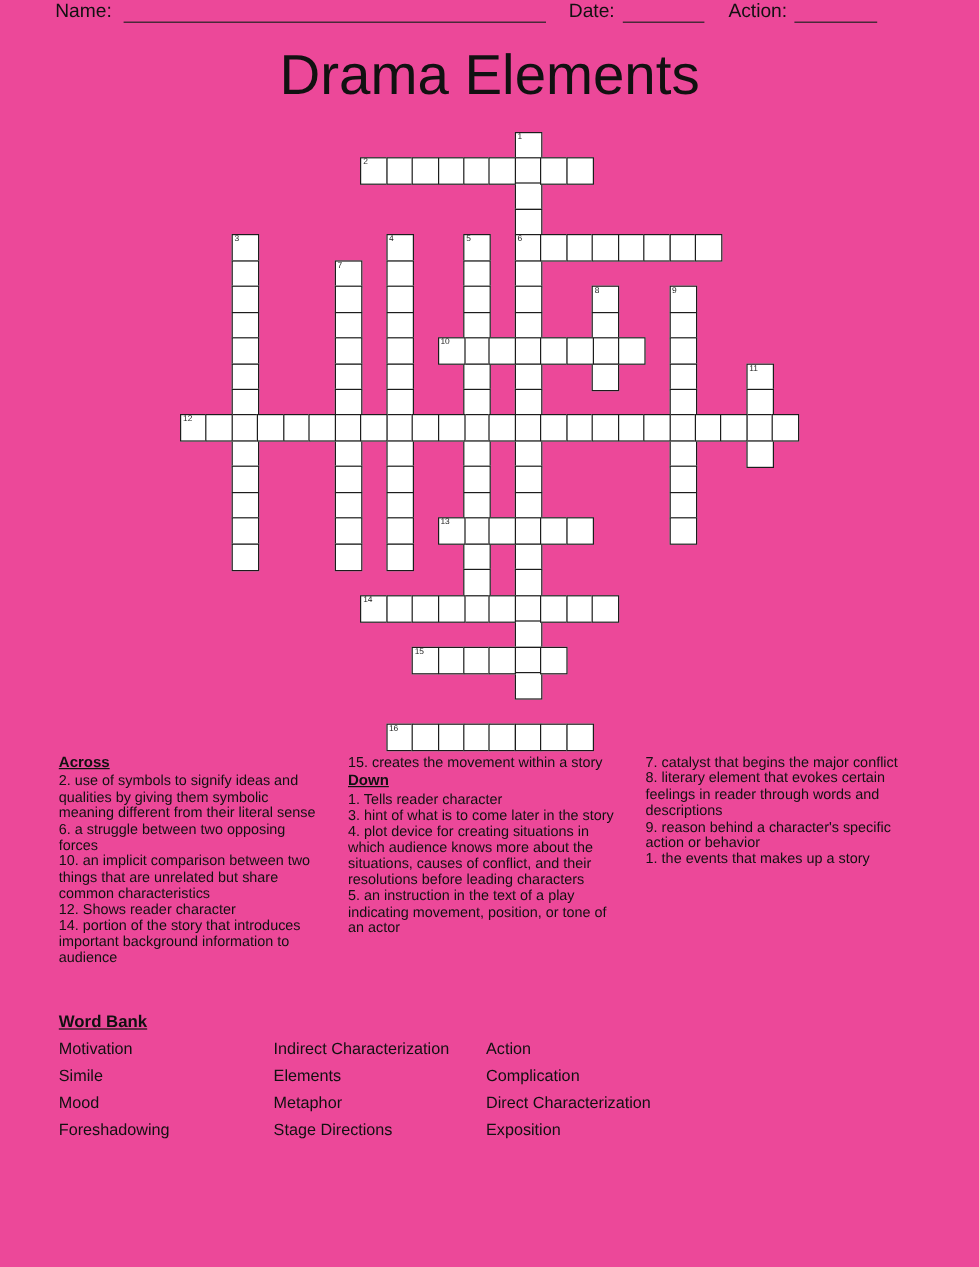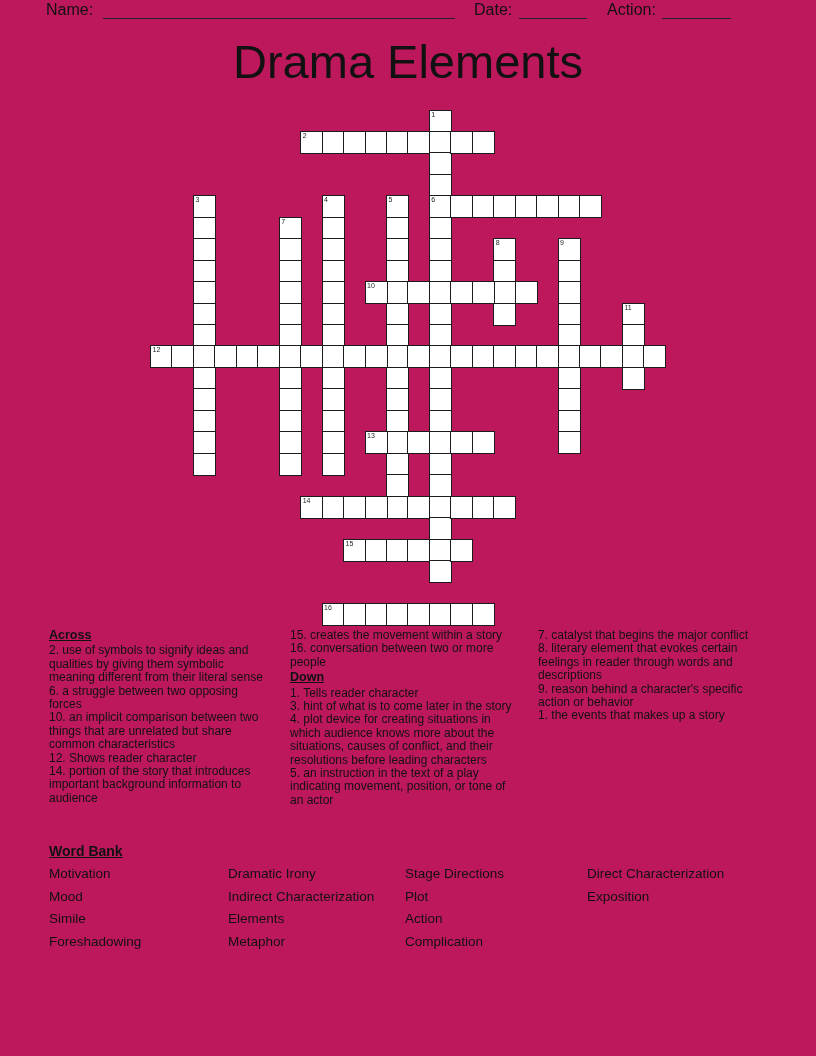--- a/index.html
+++ b/index.html
@@ -1,17 +1,17 @@
 <!DOCTYPE html>
 <html><head>
 <meta charset="utf-8">
 <style>
   html,body { margin:0; padding:0; background:#fff; }
   .page {
-    position:relative; width:816px; height:1056px; background:#be185d;
+    position:relative; width:816px; height:1056px; background:#ec4899;
     font-family:"Liberation Sans", sans-serif; color:#1a1a1a; overflow:hidden;
   }
   
   .hlabel { position:absolute; top:1px; font-size:16px; color:#111; white-space:nowrap; }
   .blank  { position:absolute; top:3px; height:15px; border-bottom:1.6px solid #222; }
   
   .title {
     position:absolute; left:0; right:0; top:34px; margin:0;
     text-align:center; font-size:47px; font-weight:500; color:#111;
     font-family:"Liberation Sans", sans-serif; letter-spacing:0px; line-height:56px;
@@ -261,21 +261,20 @@
         <div class="clue"><b>6.</b> a struggle between two opposing forces</div>
         <div class="clue"><b>10.</b> an implicit comparison between two things that are unrelated but share common characteristics</div>
         <div class="clue"><b>12.</b> Shows reader character</div>
         <div class="clue"><b>14.</b> portion of the story that introduces important background information to audience</div>
       </div>
   </div>
 
   <div class="clue-col" style="left:290px; width:222px">
     <div id="across-list-2">
         <div class="clue"><b>15.</b> creates the movement within a story</div>
-        <div class="clue"><b>16.</b> conversation between two or more people</div>
       </div>
     <div class="clue-heading down-h">Down</div>
     <div id="down-list-1">
         <div class="clue"><b>1.</b> Tells reader character</div>
         <div class="clue"><b>3.</b> hint of what is to come later in the story</div>
         <div class="clue"><b>4.</b> plot device for creating situations in which audience knows more about the situations, causes of conflict, and their resolutions before leading characters</div>
         <div class="clue"><b>5.</b> an instruction in the text of a play indicating movement, position, or tone of an actor</div>
       </div>
   </div>
 
@@ -284,28 +283,26 @@
         <div class="clue"><b>7.</b> catalyst that begins the major conflict</div>
         <div class="clue"><b>8.</b> literary element that evokes certain feelings in reader through words and descriptions</div>
         <div class="clue"><b>9.</b> reason behind a character's specific action or behavior</div>
         <div class="clue"><b>1.</b> the events that makes up a story</div>
       </div>
   </div>
 
   <div class="wb-heading">Word Bank</div>
   <div class="wb-grid" id="wordbank">
       <div class="wb-item">Motivation</div>
+      <div class="wb-item">Simile</div>
       <div class="wb-item">Mood</div>
-      <div class="wb-item">Simile</div>
       <div class="wb-item">Foreshadowing</div>
-      <div class="wb-item">Dramatic Irony</div>
       <div class="wb-item">Indirect Characterization</div>
       <div class="wb-item">Elements</div>
       <div class="wb-item">Metaphor</div>
       <div class="wb-item">Stage Directions</div>
-      <div class="wb-item">Plot</div>
       <div class="wb-item">Action</div>
       <div class="wb-item">Complication</div>
       <div class="wb-item">Direct Characterization</div>
       <div class="wb-item">Exposition</div>
     </div>
 
 </div>
 
 </body></html>

